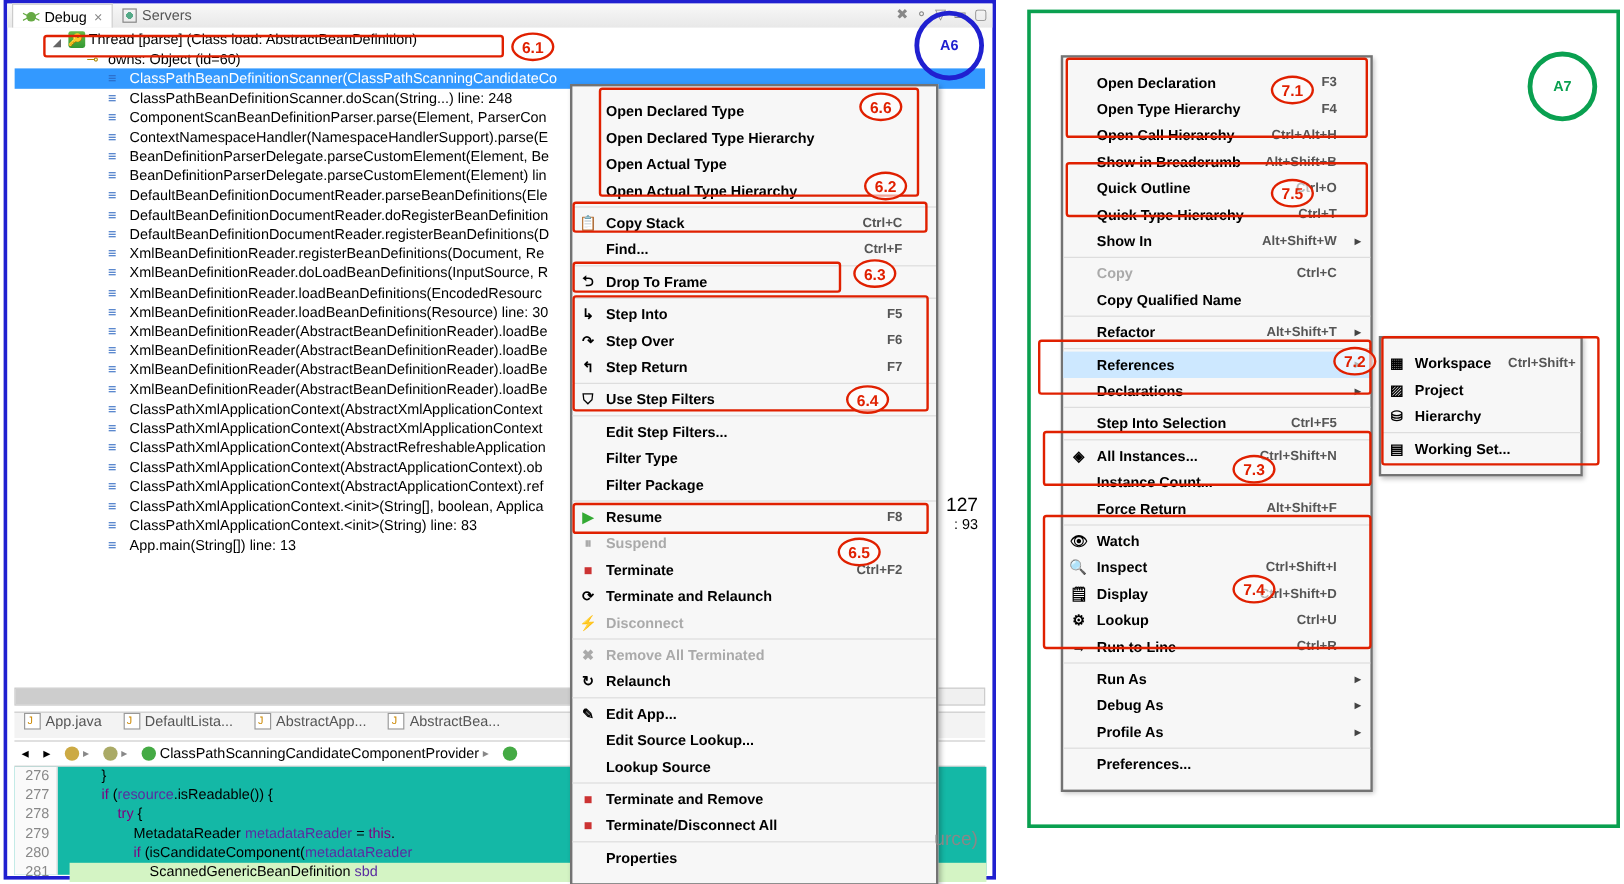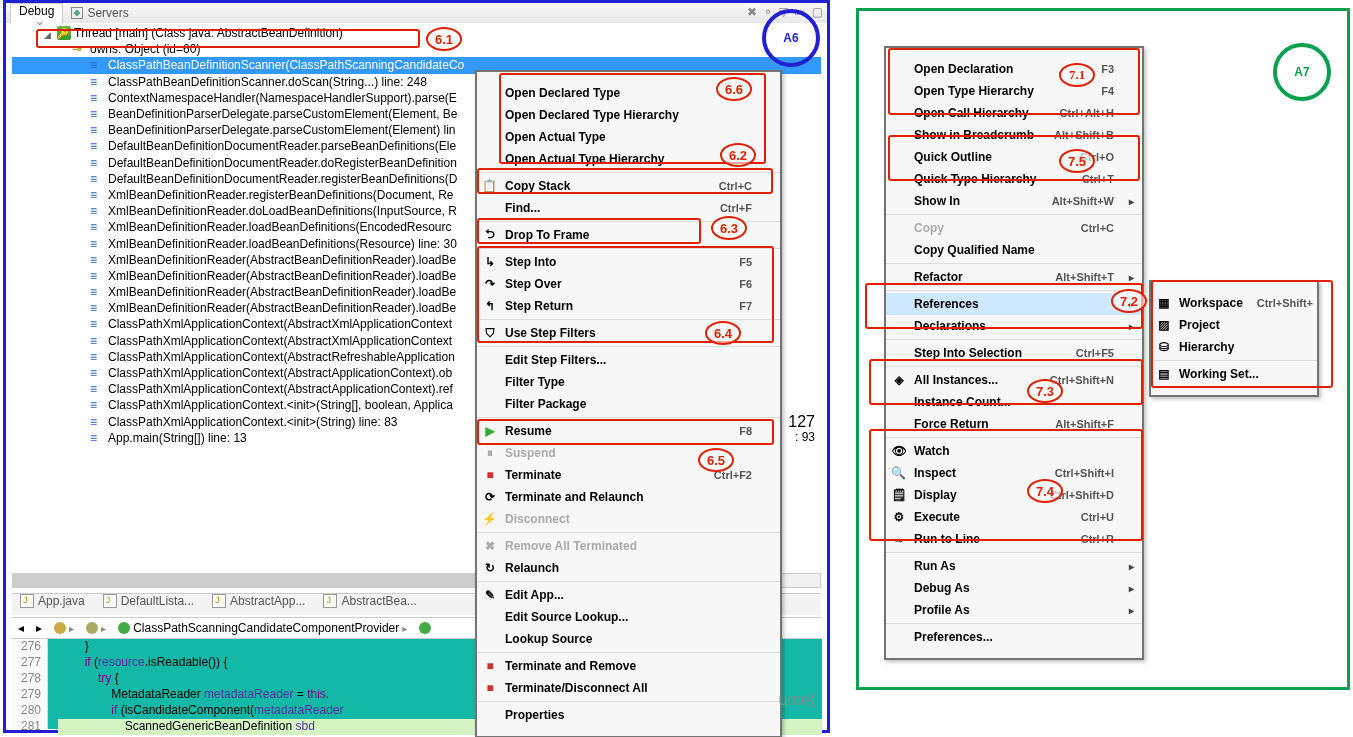--- a/index.html
+++ b/index.html
@@ -2,21 +2,21 @@
 <html><head>
 <meta charset="utf-8">
 <style>
 * { box-sizing: border-box; margin: 0; padding: 0; font-family: Tahoma, Arial, sans-serif; font-size: 12px; }
 body { background: #fff; width: 1353px; height: 737px; position: relative; }
 
 .panel-a6 { position: absolute; left: 3px; top: 0px; width: 827px; height: 733px; border: 3px solid #2020d0; }
 .panel-a7 { position: absolute; left: 856px; top: 8px; width: 494px; height: 682px; border: 3px solid #0aa050; }
 
 .tab-bar-a6 { display: flex; align-items: center; height: 20px; background: linear-gradient(#f8f8f8,#e8e8e8); padding-left: 4px; position: relative; }
-.tab-active { display: flex; align-items: center; height: 20px; padding: 0 8px; background: #fff; border-top: 1px solid #ccc; border-left: 1px solid #ccc; border-right: 1px solid #ccc; flex-direction: column; }
+.tab-active { display: flex; align-items: center; height: 20px; padding: 0 8px; background: #fff; border-top: 1px solid #ccc; border-left: 1px solid #ccc; border-right: 1px solid #ccc; }
 .tab-inactive { display: flex; align-items: center; height: 20px; padding: 0 8px; color: #555; }
 .bug-icon { width: 14px; height: 10px; margin-right: 4px; }
 .servers-icon { width: 12px; height: 12px; margin-right: 4px; background: radial-gradient(#5a8 40%, transparent 41%); border: 1px solid #888; }
 .close-x::after { content: "×"; margin-left: 6px; color: #888; }
 .toolbar-icons-right { position: absolute; right: 4px; top: 2px; display: flex; gap: 6px; color: #888; }
 
 .tree-area { position: absolute; left: 6px; top: 22px; right: 6px; height: 547px; overflow: hidden; background: #fff; }
 .tree-row { display: flex; align-items: center; height: 16.2px; padding-left: 4px; white-space: nowrap; }
 .expander { width: 11px; height: 11px; margin-right: 2px; display: inline-block; }
 .expander.open::before { content: "◢"; font-size: 9px; color: #666; position: relative; top: -1px; }
@@ -102,34 +102,38 @@
       <span>▽</span>
       <span>▭</span>
       <span>▢</span>
     </div>
   </div>
 
   <div class="tree-area">
     <div class="tree-row indent-0">
       <span class="expander open"></span>
       <span class="thread-icon lock-icon"></span>
-      <span>Thread [main] (Class java: AbstractBeanDefinition)</span>
+      <span>Thread [parse] (Class load: AbstractBeanDefinition)</span>
     </div>
     <div class="tree-row indent-1">
       <span class="field-icon"></span>
       <span>owns: Object  (id=60)</span>
     </div>
     <div id="stack-rows">
         <div class="tree-row indent-2 selected">
           <span class="stack-icon"></span>
           <span>ClassPathBeanDefinitionScanner(ClassPathScanningCandidateCo</span>
         </div>
         <div class="tree-row indent-2">
           <span class="stack-icon"></span>
           <span>ClassPathBeanDefinitionScanner.doScan(String...) line: 248</span>
+        </div>
+        <div class="tree-row indent-2">
+          <span class="stack-icon"></span>
+          <span>ComponentScanBeanDefinitionParser.parse(Element, ParserCon</span>
         </div>
         <div class="tree-row indent-2">
           <span class="stack-icon"></span>
           <span>ContextNamespaceHandler(NamespaceHandlerSupport).parse(E</span>
         </div>
         <div class="tree-row indent-2">
           <span class="stack-icon"></span>
           <span>BeanDefinitionParserDelegate.parseCustomElement(Element, Be</span>
         </div>
         <div class="tree-row indent-2">
@@ -504,21 +508,21 @@
         <span>Inspect</span>
         <span class="ctx-shortcut">Ctrl+Shift+I</span>
       </div>
     <div class="ctx-item">
         <span class="ctx-icon">🗒</span>
         <span>Display</span>
         <span class="ctx-shortcut">Ctrl+Shift+D</span>
       </div>
     <div class="ctx-item">
         <span class="ctx-icon">⚙</span>
-        <span>Execute</span>
+        <span>Lookup</span>
         <span class="ctx-shortcut">Ctrl+U</span>
       </div>
     <div class="ctx-item">
         <span class="ctx-icon">→</span>
         <span>Run to Line</span>
         <span class="ctx-shortcut">Ctrl+R</span>
       </div>
     <div class="ctx-sep"></div>
     <div class="ctx-item sub">
         <span>Run As</span>
@@ -550,21 +554,21 @@
         <span>Hierarchy</span>
       </div>
     <div class="ctx-sep"></div>
     <div class="ctx-item">
         <span class="ctx-icon">▤</span>
         <span>Working Set...</span>
       </div>
   </div>
 
   <div class="anno-box" style="left:29px; top:37px; width:252px; height:67px;"></div>
-  <div class="anno-circle" style="left:200px; top:52px;font-family:Liberation Serif, serif;">7.1</div>
+  <div class="anno-circle" style="left:200px; top:52px;">7.1</div>
 
   <div class="anno-box" style="left:29px; top:124px; width:252px; height:46px;"></div>
   <div class="anno-circle" style="left:200px; top:138px;">7.5</div>
 
   <div class="anno-box" style="left:6px; top:272px; width:278px; height:46px;"></div>
   <div class="anno-box" style="left:292px; top:269px; width:182px; height:108px;"></div>
   <div class="anno-circle" style="left:252px; top:278px;">7.2</div>
 
   <div class="anno-box" style="left:10px; top:348px; width:274px; height:46px;"></div>
   <div class="anno-circle" style="left:168px; top:368px;">7.3</div>

